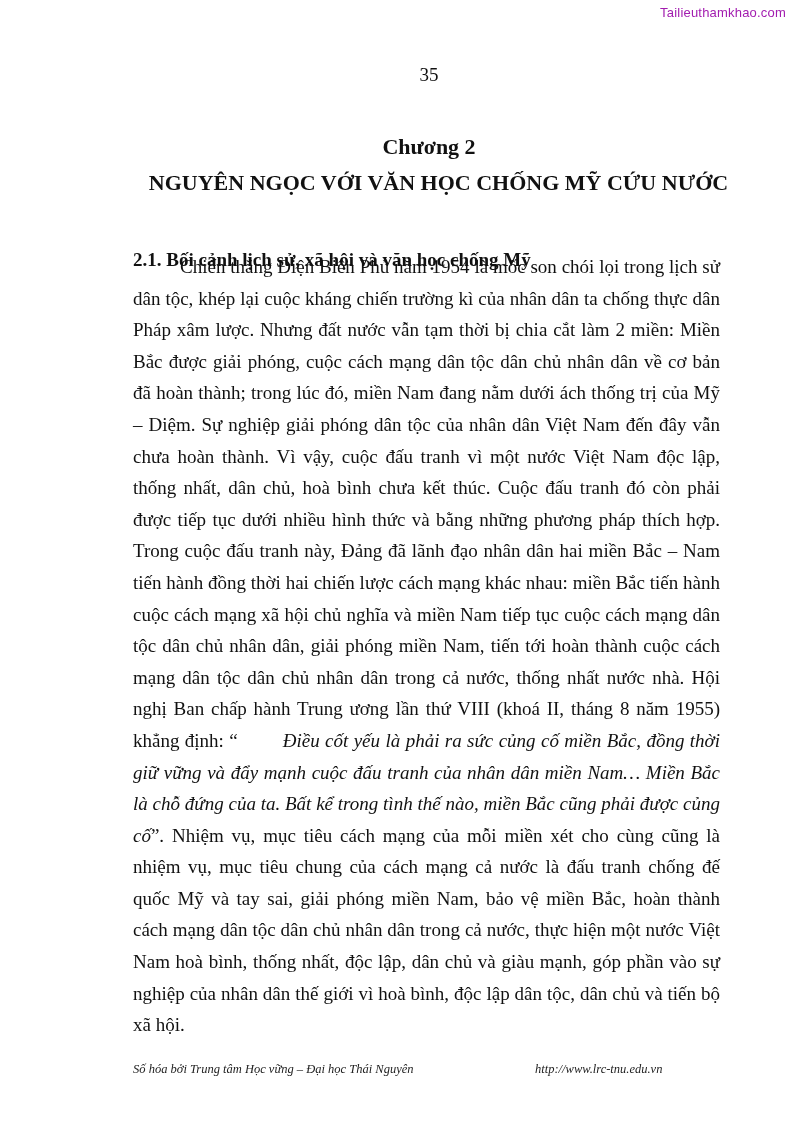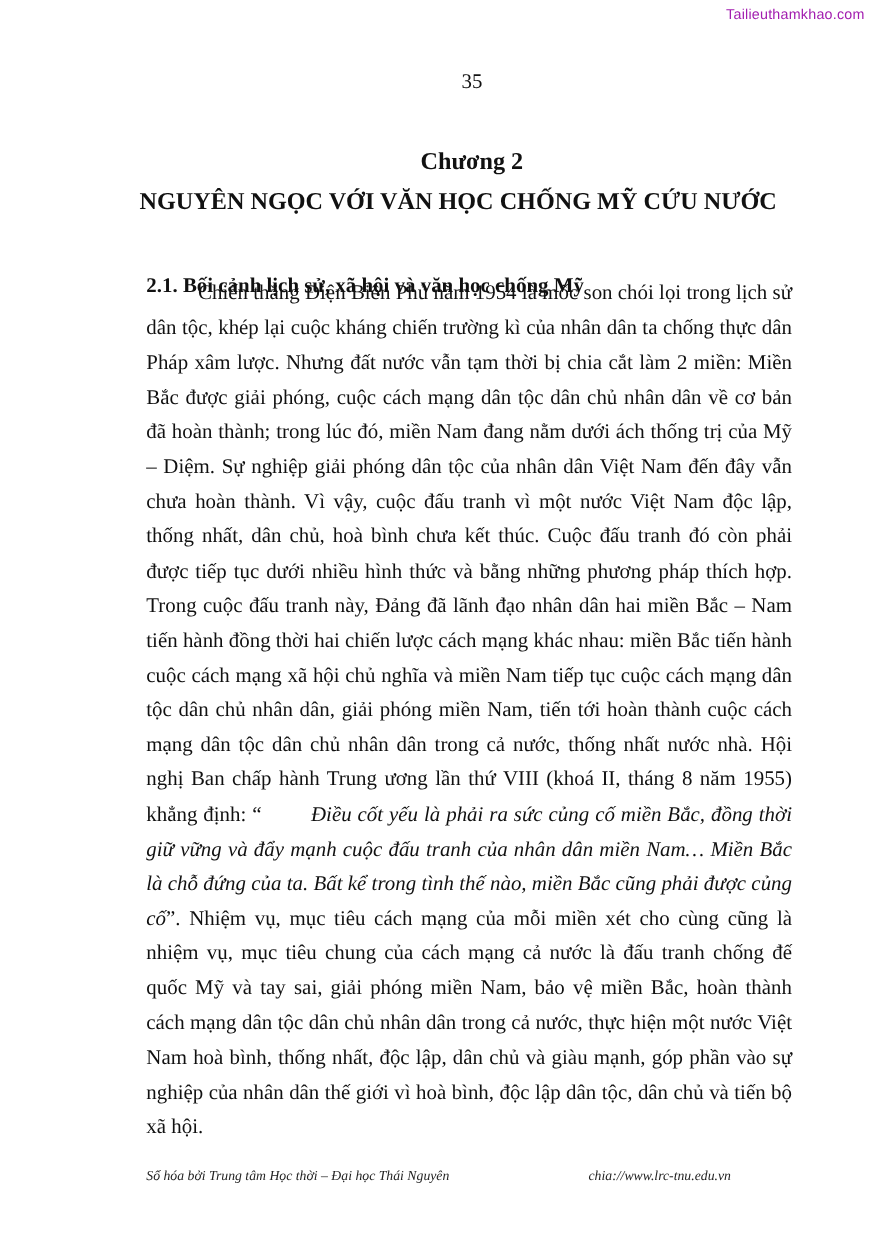--- a/index.html
+++ b/index.html
@@ -14,21 +14,21 @@
     }
     .page-number {
       position: absolute; top: 64px; left: 0; width: 100%;
       text-align: center; font-size: 19px; margin-left: 32px;
     }
     .chapter-label {
       position: absolute; top: 134px; left: 0; width: 100%;
       text-align: center; font-size: 22px; font-weight: bold; margin-left: 32px;
     }
     .chapter-title {
-      position: absolute; top: 170px; left: 123px; width: 587px;
+      position: absolute; top: 170px; left: 145px; width: 587px;
       text-align: center; font-size: 22px; font-weight: bold; white-space: nowrap;
     }
     .section-heading {
       position: absolute; top: 221px; left: 133px;
       font-size: 19px; font-weight: bold; margin-top: 28px;
     }
     .body-text {
       position: absolute; top: 251px; left: 133px; width: 587px;
       font-size: 19px; line-height: 31.6px; text-align: justify;
       margin: 0;
@@ -50,15 +50,15 @@
 <div class="page-number">35</div>
 
 <div class="chapter-label">Chương 2</div>
 <div class="chapter-title">NGUYÊN NGỌC VỚI VĂN HỌC CHỐNG MỸ CỨU NƯỚC</div>
 
 <div class="section-heading">2.1. Bối cảnh lịch sử, xã hội và văn học chống Mỹ</div>
 
 <p class="body-text"><span class="indent"></span><span>Chiến thắng Điện Biên Phủ năm 1954 là mốc son chói lọi trong lịch sử dân tộc, khép lại cuộc kháng chiến trường kì của nhân dân ta chống thực dân Pháp xâm lược. Nhưng đất nước vẫn tạm thời bị chia cắt làm 2 miền: Miền Bắc được giải phóng, cuộc cách mạng dân tộc dân chủ nhân dân về cơ bản đã hoàn thành; trong lúc đó, miền Nam đang nằm dưới ách thống trị của Mỹ – Diệm. Sự nghiệp giải phóng dân tộc của nhân dân Việt Nam đến đây vẫn chưa hoàn thành. Vì vậy, cuộc đấu tranh vì một nước Việt Nam độc lập, thống nhất, dân chủ, hoà bình chưa kết thúc. Cuộc đấu tranh đó còn phải được tiếp tục dưới nhiều hình thức và bằng những phương pháp thích hợp. Trong cuộc đấu tranh này, Đảng đã lãnh đạo nhân dân hai miền Bắc – Nam tiến hành đồng thời hai chiến lược cách mạng khác nhau: miền Bắc tiến hành cuộc cách mạng xã hội chủ nghĩa và miền Nam tiếp tục cuộc cách mạng dân tộc dân chủ nhân dân, giải phóng miền Nam, tiến tới hoàn thành cuộc cách mạng dân tộc dân chủ nhân dân trong cả nước, thống nhất nước nhà. Hội nghị Ban chấp hành Trung ương lần thứ VIII (khoá II, tháng 8 năm 1955) khẳng định: “</span><em>Điều cốt yếu là phải ra sức củng cố miền Bắc, đồng thời giữ vững và đẩy mạnh cuộc đấu tranh của nhân dân miền Nam… Miền Bắc là chỗ đứng của ta. Bất kể trong tình thế nào, miền Bắc cũng phải được củng cố</em><span>”. Nhiệm vụ, mục tiêu cách mạng của mỗi miền xét cho cùng cũng là nhiệm vụ, mục tiêu chung của cách mạng cả nước là đấu tranh chống đế quốc Mỹ và tay sai, giải phóng miền Nam, bảo vệ miền Bắc, hoàn thành cách mạng dân tộc dân chủ nhân dân trong cả nước, thực hiện một nước Việt Nam hoà bình, thống nhất, độc lập, dân chủ và giàu mạnh, góp phần vào sự nghiệp của nhân dân thế giới vì hoà bình, độc lập dân tộc, dân chủ và tiến bộ xã hội.</span></p>
 
 <div class="footer">
-  <span class="left">Số hóa bởi Trung tâm Học thời – Đại học Thái Nguyên</span>
-  <span class="right">chia://www.lrc-tnu.edu.vn</span>
+  <span class="left">Số hóa bởi Trung tâm Học vững – Đại học Thái Nguyên</span>
+  <span class="right">http://www.lrc-tnu.edu.vn</span>
 </div>
 
 </body></html>

